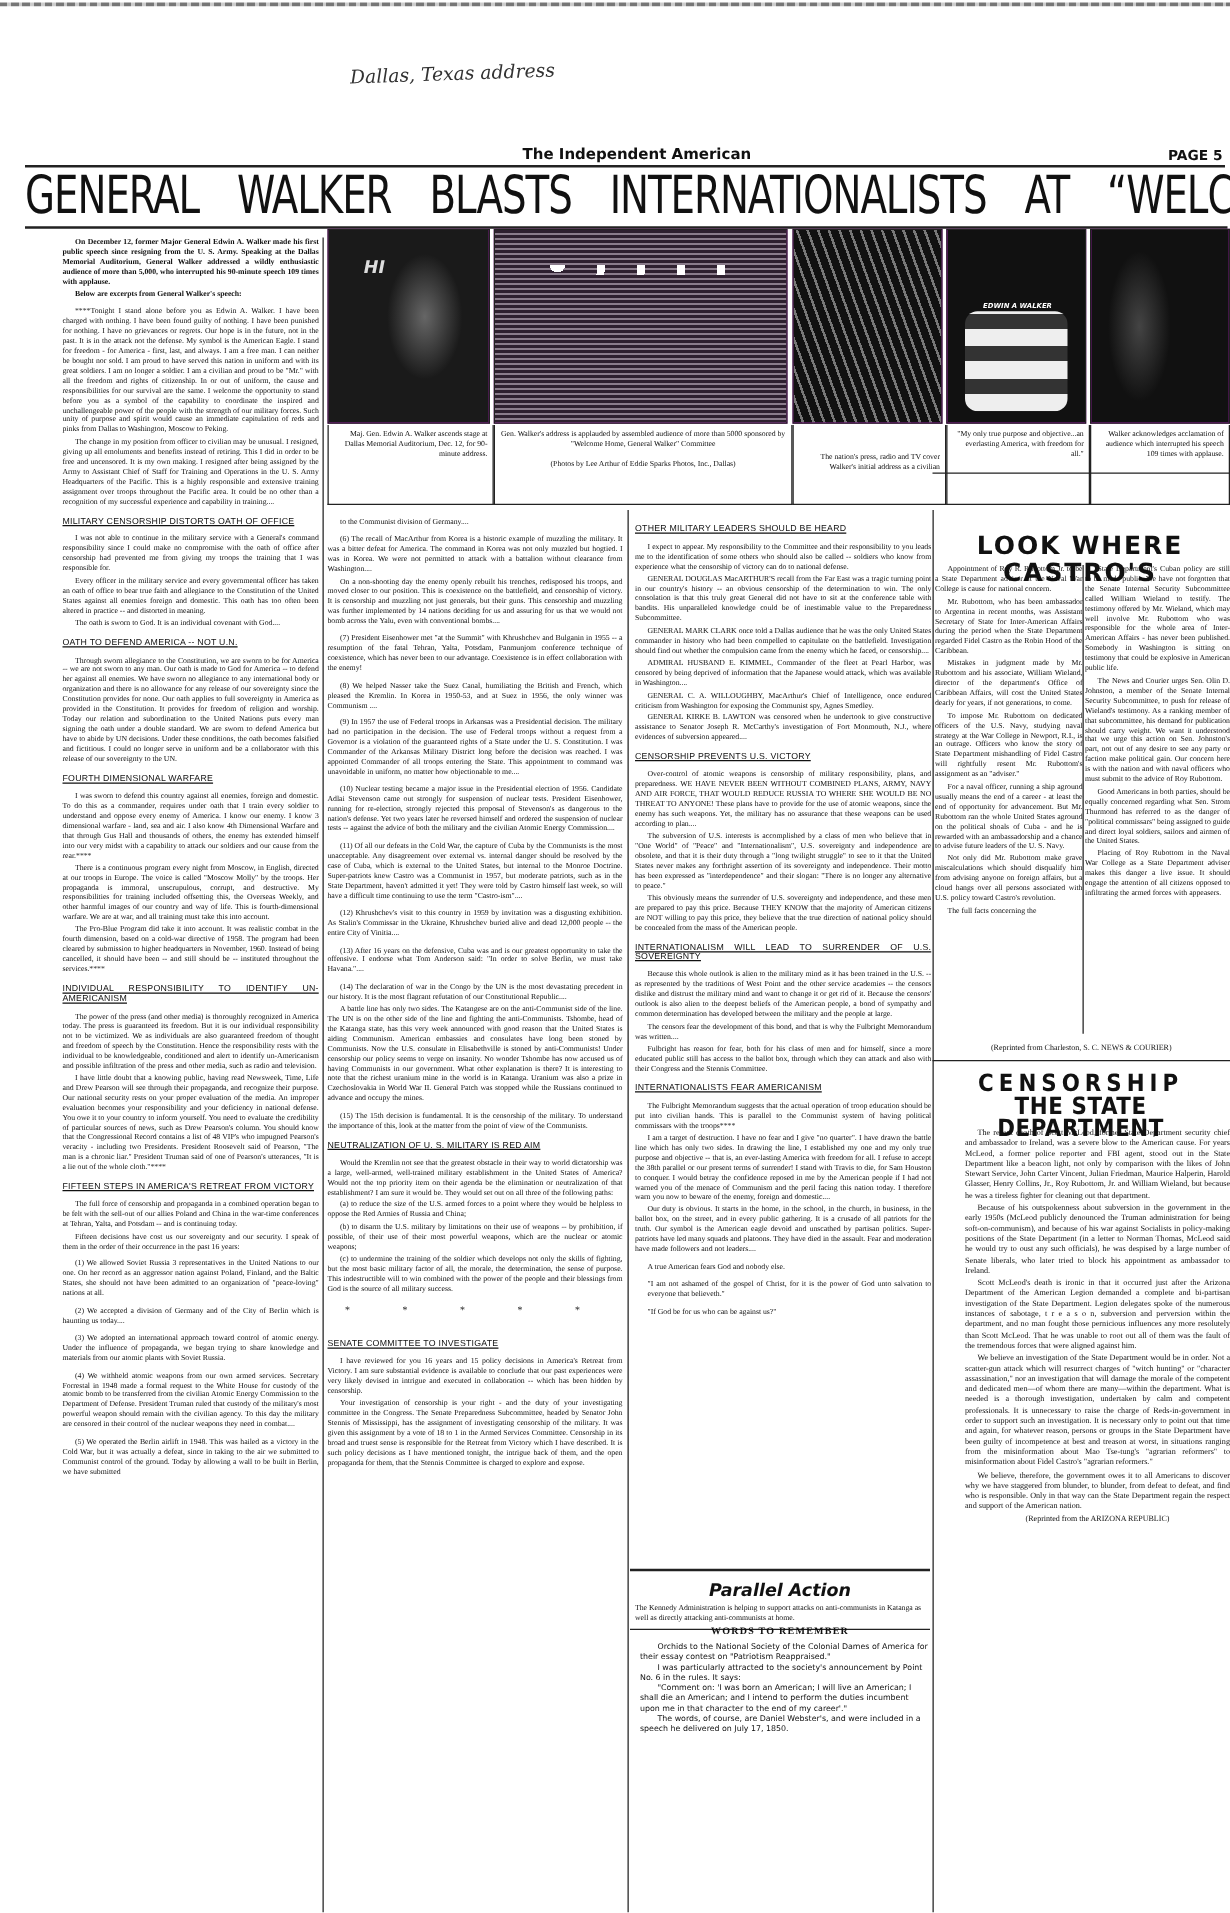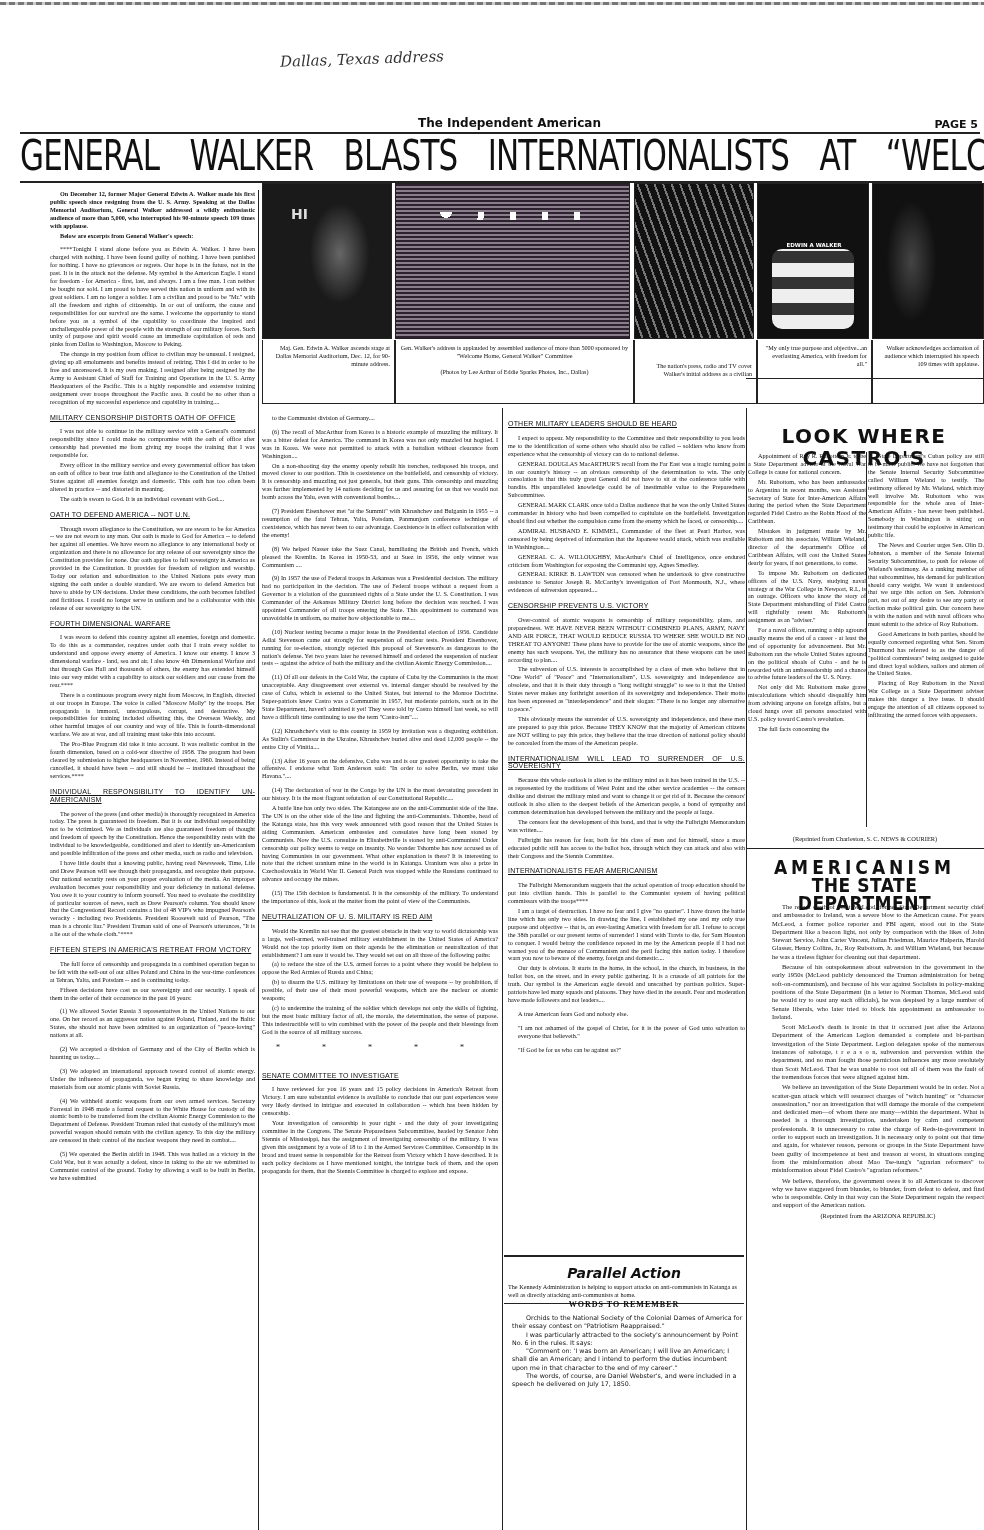--- a/index.html
+++ b/index.html
@@ -13,21 +13,21 @@
   .mast-rule { position:absolute; left:20px; top:16px; width:960px; height:2px; background:#222; }
   .headline { left:20px; top:134px; width:962px; font-family:"DejaVu Sans Condensed","DejaVu Sans", sans-serif; font-size:42px; line-height:44px; letter-spacing:-1px; transform:scaleX(0.82); transform-origin:left top; white-space:nowrap; word-spacing:26px; font-weight:normal; }
   .headline-underline { left:20px; top:181px; width:962px; height:2px; background:#222; }
   .col { font-size:6.2px; line-height:7.9px; text-align:justify; }
   .col p { margin:0 0 2px 0; text-indent:10px; }
   .col p.gap { margin-top:6px; }
   .col h4 { font-family:"Liberation Sans", sans-serif; font-size:7px; font-weight:normal; text-decoration:underline; margin:8px 0 6px 0; letter-spacing:0.2px; }
   .col1 { left:50px; top:190px; width:205px; }
   .vrule { width:1px; background:#222; }
   .photos { left:262px; top:183px; width:722px; height:160px; }
-  .photo { position:absolute; top:0; background:#a21caf; border:1px solid #222; overflow:hidden; }
+  .photo { position:absolute; top:0; background:#a21caf; border:1px solid #222; overflow:hidden;font-style:italic; }
   .photo .shade { position:absolute; inset:0; }
   .caprow { left:262px; top:340px; width:722px; height:66px; }
   .cap { position:absolute; top:0; font-size:6.2px; line-height:7.8px; text-align:right; border:1px solid #222; border-top:none; padding:4px; box-sizing:border-box; height:64px; }
   .col2 { left:262px; top:414px; width:236px; }
   .col3 { left:508px; top:412px; width:237px; }
   .col4a { left:748px; top:452px; width:118px; }
   .col4b { left:868px; top:452px; width:116px; }
   .rubottom-title { left:744px; top:387px; width:240px; text-align:center; font-family:"DejaVu Sans", sans-serif; font-weight:bold; font-size:20px; line-height:22px; letter-spacing:1.5px;margin-top:38px; }
   .reprint { font-size:6.4px; text-align:center; }
   .invest-title { left:745px; top:858px; width:239px; text-align:center; font-family:"DejaVu Sans Condensed","DejaVu Sans", sans-serif; font-size:19px; line-height:18px; font-weight:bold; letter-spacing:0.5px; }
@@ -202,21 +202,21 @@
 <div class="abs col col4b" id="r2">
     <p>State Department's Cuban policy are still to be made public. We have not forgotten that the Senate Internal Security Subcommittee called William Wieland to testify. The testimony offered by Mr. Wieland, which may well involve Mr. Rubottom who was responsible for the whole area of Inter-American Affairs - has never been published. Somebody in Washington is sitting on testimony that could be explosive in American public life.</p>
     <p>The News and Courier urges Sen. Olin D. Johnston, a member of the Senate Internal Security Subcommittee, to push for release of Wieland's testimony. As a ranking member of that subcommittee, his demand for publication should carry weight. We want it understood that we urge this action on Sen. Johnston's part, not out of any desire to see any party or faction make political gain. Our concern here is with the nation and with naval officers who must submit to the advice of Roy Rubottom.</p>
     <p>Good Americans in both parties, should be equally concerned regarding what Sen. Strom Thurmond has referred to as the danger of "political commissars" being assigned to guide and direct loyal soldiers, sailors and airmen of the United States.</p>
     <p>Placing of Roy Rubottom in the Naval War College as a State Department adviser makes this danger a live issue. It should engage the attention of all citizens opposed to infiltrating the armed forces with appeasers.</p>
   </div>
 <div class="abs reprint" style="left:746px;top:835px;width:238px;">(Reprinted from Charleston, S. C. NEWS &amp; COURIER)</div>
 <div class="abs" style="left:746px;top:848px;width:238px;height:1px;background:#222;"></div>
 
 <div class="abs invest-title">
-  <div style="letter-spacing:4px;">AMERICANISM</div>
+  <div style="letter-spacing:4px;">CENSORSHIP</div>
   <div>THE STATE DEPARTMENT</div>
 </div>
 <div class="abs col col5" id="inv">
     <p>The recent death of Scott McLeod, former State Department security chief and ambassador to Ireland, was a severe blow to the American cause. For years McLeod, a former police reporter and FBI agent, stood out in the State Department like a beacon light, not only by comparison with the likes of John Stewart Service, John Carter Vincent, Julian Friedman, Maurice Halperin, Harold Glasser, Henry Collins, Jr., Roy Rubottom, Jr. and William Wieland, but because he was a tireless fighter for cleaning out that department.</p>
     <p>Because of his outspokenness about subversion in the government in the early 1950s (McLeod publicly denounced the Truman administration for being soft-on-communism), and because of his war against Socialists in policy-making positions of the State Department (in a letter to Norman Thomas, McLeod said he would try to oust any such officials), he was despised by a large number of Senate liberals, who later tried to block his appointment as ambassador to Ireland.</p>
     <p>Scott McLeod's death is ironic in that it occurred just after the Arizona Department of the American Legion demanded a complete and bi-partisan investigation of the State Department. Legion delegates spoke of the numerous instances of sabotage, t r e a s o n, subversion and perversion within the department, and no man fought those pernicious influences any more resolutely than Scott McLeod. That he was unable to root out all of them was the fault of the tremendous forces that were aligned against him.</p>
     <p>We believe an investigation of the State Department would be in order. Not a scatter-gun attack which will resurrect charges of "witch hunting" or "character assassination," nor an investigation that will damage the morale of the competent and dedicated men—of whom there are many—within the department. What is needed is a thorough investigation, undertaken by calm and competent professionals. It is unnecessary to raise the charge of Reds-in-government in order to support such an investigation. It is necessary only to point out that time and again, for whatever reason, persons or groups in the State Department have been guilty of incompetence at best and treason at worst, in situations ranging from the misinformation about Mao Tse-tung's "agrarian reformers" to misinformation about Fidel Castro's "agrarian reformers."</p>
     <p>We believe, therefore, the government owes it to all Americans to discover why we have staggered from blunder, to blunder, from defeat to defeat, and find who is responsible. Only in that way can the State Department regain the respect and support of the American nation.</p>
     <p class="reprint" style="text-indent: 0px;">(Reprinted from the ARIZONA REPUBLIC)</p>
   </div>

